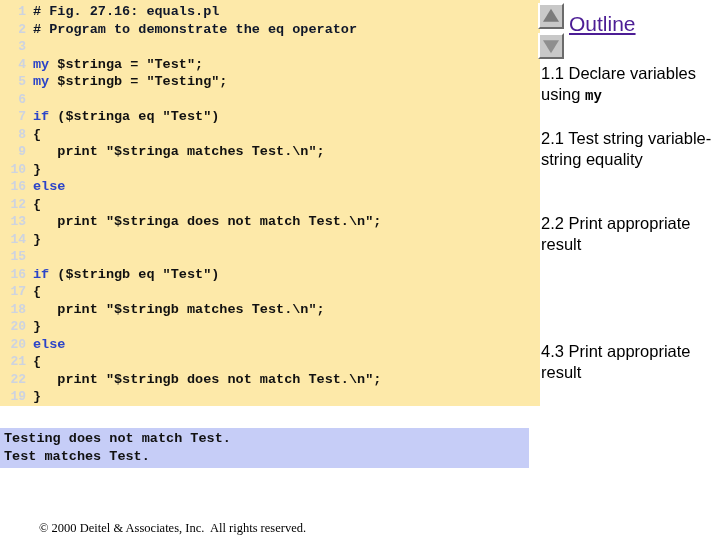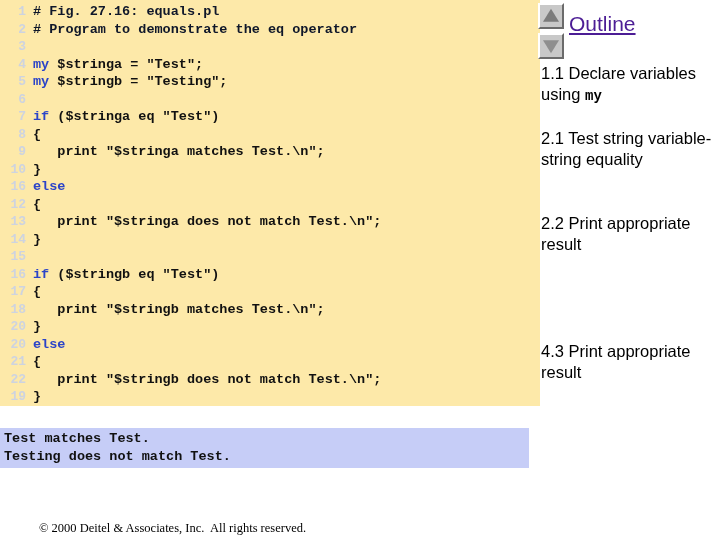--- a/index.html
+++ b/index.html
@@ -190,22 +190,22 @@
     <div class="code-line"><span class="ln">17</span><span class="code-text"><span>{</span></span></div>
     <div class="code-line"><span class="ln">18</span><span class="code-text"><span>   print "$stringb matches Test.\n";</span></span></div>
     <div class="code-line"><span class="ln">20</span><span class="code-text"><span>}</span></span></div>
     <div class="code-line"><span class="ln">20</span><span class="code-text"><span class="kw">else</span></span></div>
     <div class="code-line"><span class="ln">21</span><span class="code-text"><span>{</span></span></div>
     <div class="code-line"><span class="ln">22</span><span class="code-text"><span>   print "$stringb does not match Test.\n";</span></span></div>
     <div class="code-line"><span class="ln">19</span><span class="code-text"><span>}</span></span></div>
   </div>
 
 <div id="output-panel">
+    <div class="out-line">Testing does not match Test.</div>
     <div class="out-line">Test matches Test.</div>
-    <div class="out-line">Testing does not match Test.</div>
   </div>
 
 <div id="footer">© 2000 Deitel &amp; Associates, Inc.  All rights reserved.</div>
 
 <div id="sidebar">
   <div id="sidebar-strip"></div>
 
   <div id="scroll-up" class="scroll-btn">
     <span class="tri tri-up"></span>
   </div>

